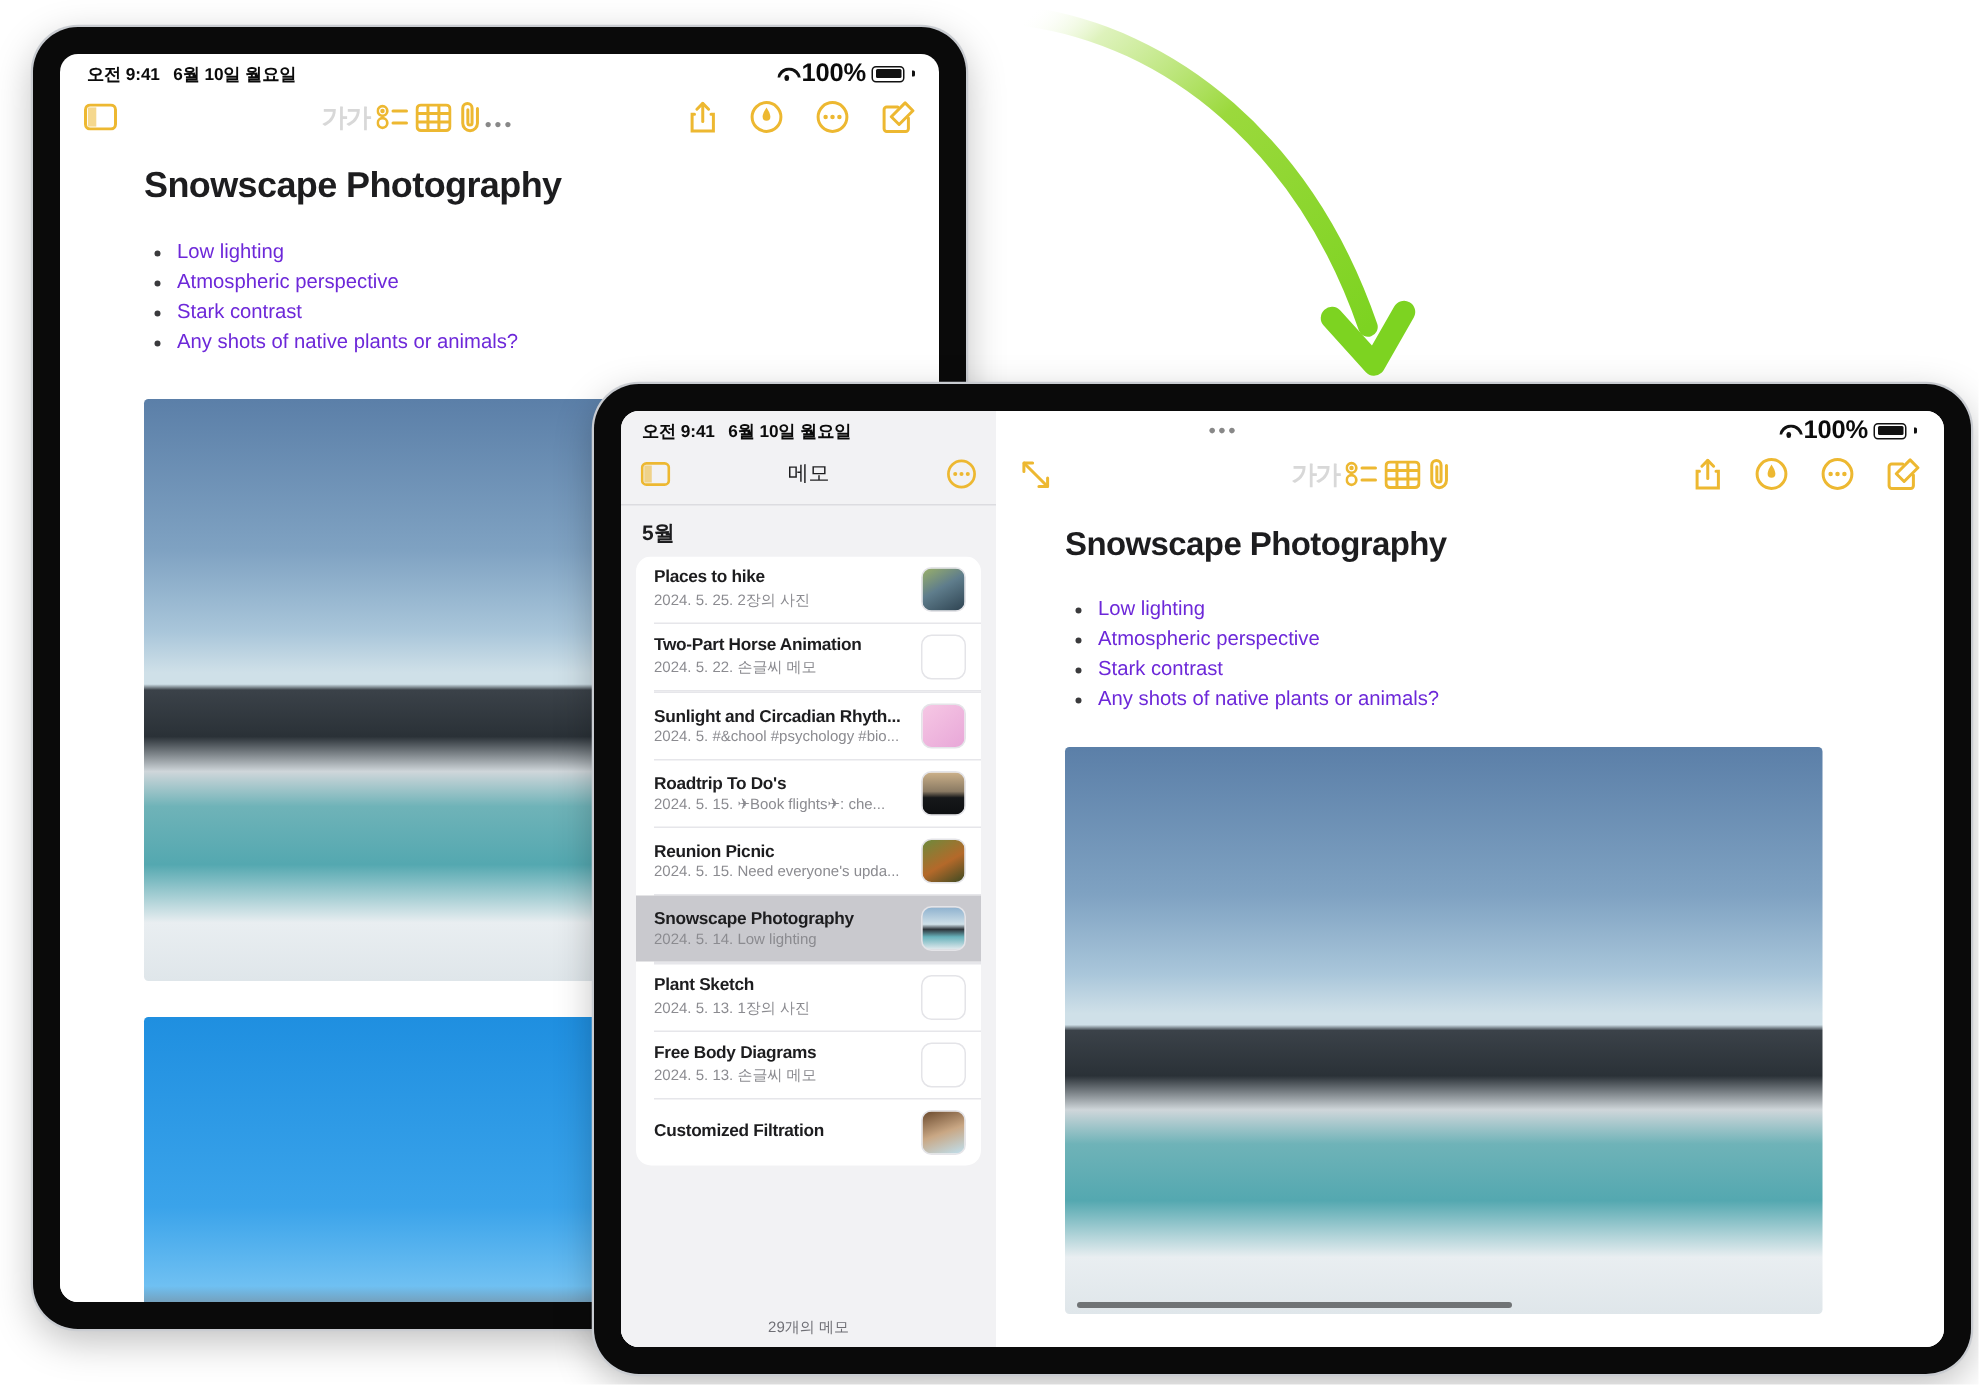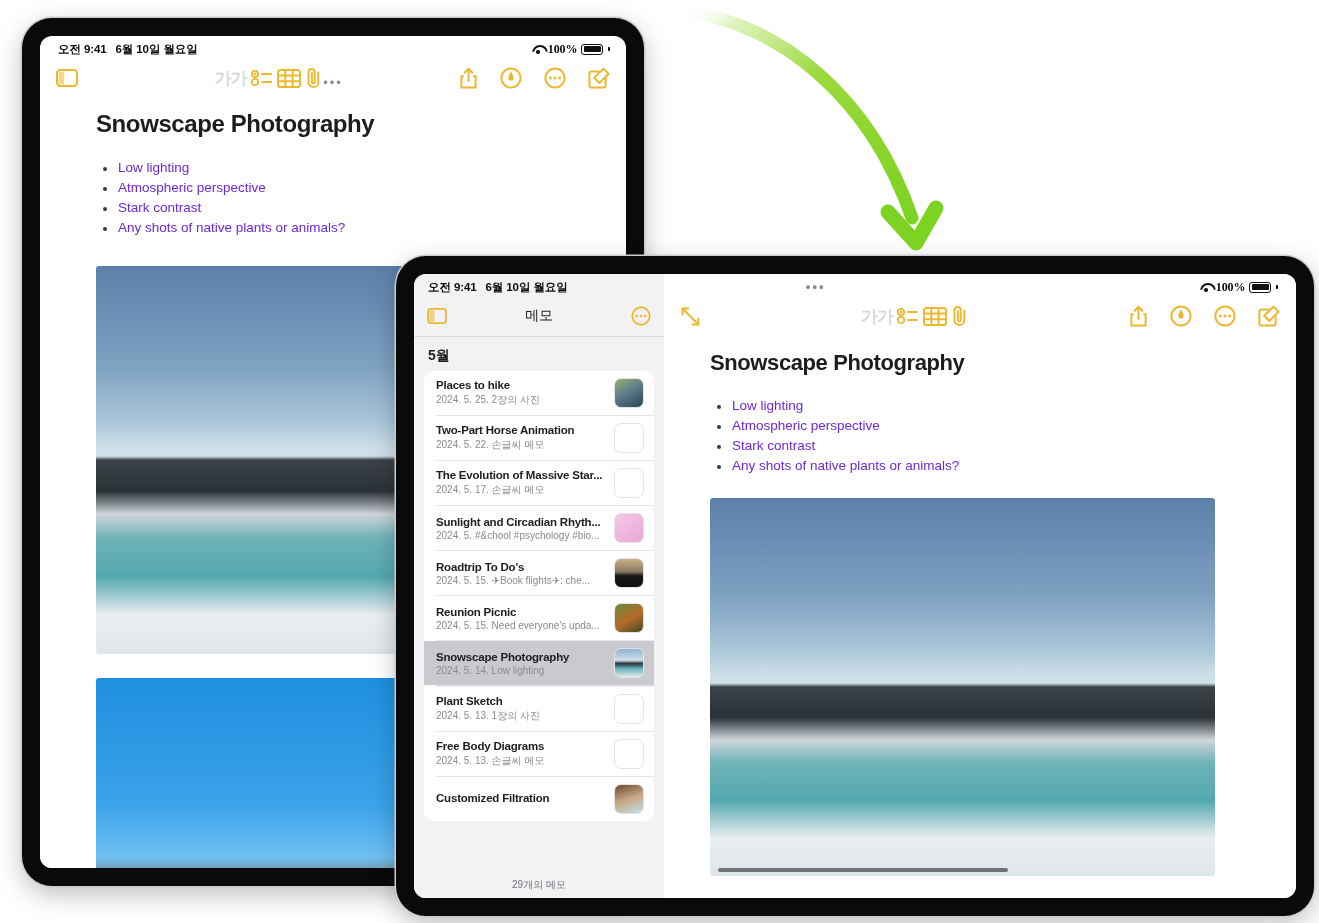--- a/index.html
+++ b/index.html
@@ -16,21 +16,21 @@
   #screen-back{ left:18px;  top:18px;  width:586px;  height:832px; border-radius:12px; }
 
   #ipad-front { left:396px; top:256px; width:918px; height:660px; border-radius:30px; }
   #screen-front{left:18px;  top:18px;  width:882px;  height:624px; border-radius:12px; }
 
   
   .statusbar { display:flex; align-items:center; height:22px; padding:4px 16px 0 18px;
                font-size:11.5px; font-weight:bold; color:#0b0b0b; letter-spacing:-.1px;gap:20px; }
   .sb-left { display:flex; gap:9px; }
   .sb-spacer { flex:1; }
-  .sb-right { display:flex; align-items:center; gap:4px; font-size:12px; font-weight:bold;font-family:Liberation Serif, serif; }
+  .sb-right { display:flex; align-items:center; gap:4px; font-size:17px; font-weight:bold; }
   .wifi { width:12px; height:10px; position:relative; }
   .wifi::before{ content:""; position:absolute; left:0; top:1px; width:12px; height:12px;
     border:2px solid #111; border-radius:50%; clip-path:polygon(0 0,100% 0,100% 42%,0 42%); }
   .wifi::after{ content:""; position:absolute; left:4.2px; top:6.2px; width:3.6px; height:3.6px;
     background:#111; border-radius:50%; }
   .battery { width:22px; height:11px; border:1.4px solid #111; border-radius:3px; padding:1.3px; }
   .battery i { display:block; height:100%; background:#111; border-radius:1px; }
   .battery-cap { width:1.6px; height:4px; background:#111; border-radius:0 1px 1px 0; margin-left:1px; }
   .dots-notch { position:absolute; left:50%; transform:translateX(-50%); top:7px;
                 color:#888; font-size:13px; letter-spacing:2px; line-height:1; }
@@ -256,27 +256,20 @@
                 </div>
                 <div class="sep"></div>
                 <div class="note-row">
                   <div class="nr-text">
                     <div class="nr-title">Two-Part Horse Animation</div>
                     <div class="nr-sub">2024. 5. 22.  손글씨 메모</div>
                   </div>
                   <div class="nr-thumb th-blank"></div>
                 </div>
                 <div class="sep"></div>
-                <div class="note-row">
-                  <div class="nr-text">
-                    <div class="nr-title">The Evolution of Massive Star...</div>
-                    <div class="nr-sub">2024. 5. 17.  손글씨 메모</div>
-                  </div>
-                  <div class="nr-thumb th-star"></div>
-                </div>
                 <div class="sep"></div>
                 <div class="note-row">
                   <div class="nr-text">
                     <div class="nr-title">Sunlight and Circadian Rhyth...</div>
                     <div class="nr-sub">2024. 5. #&amp;chool #psychology #bio...</div>
                   </div>
                   <div class="nr-thumb th-pink"></div>
                 </div>
                 <div class="sep"></div>
                 <div class="note-row">

